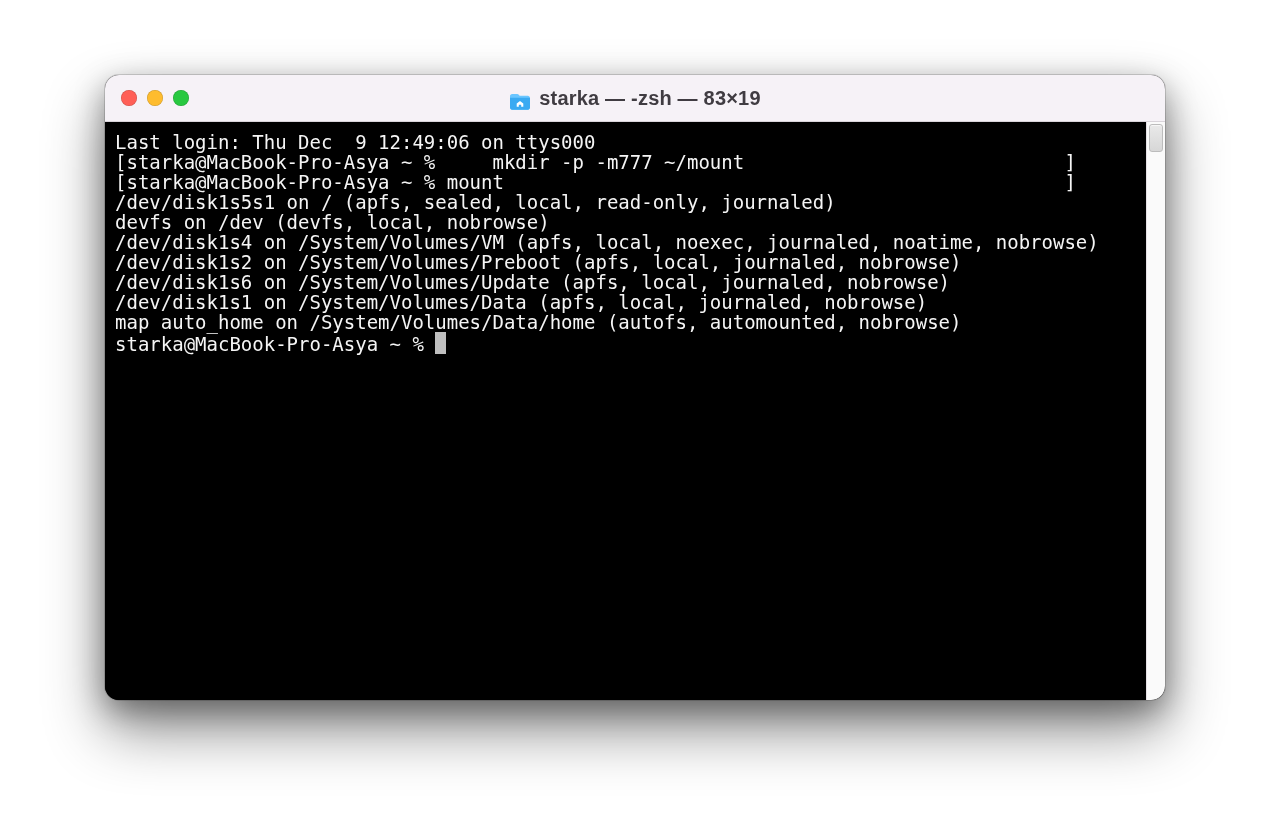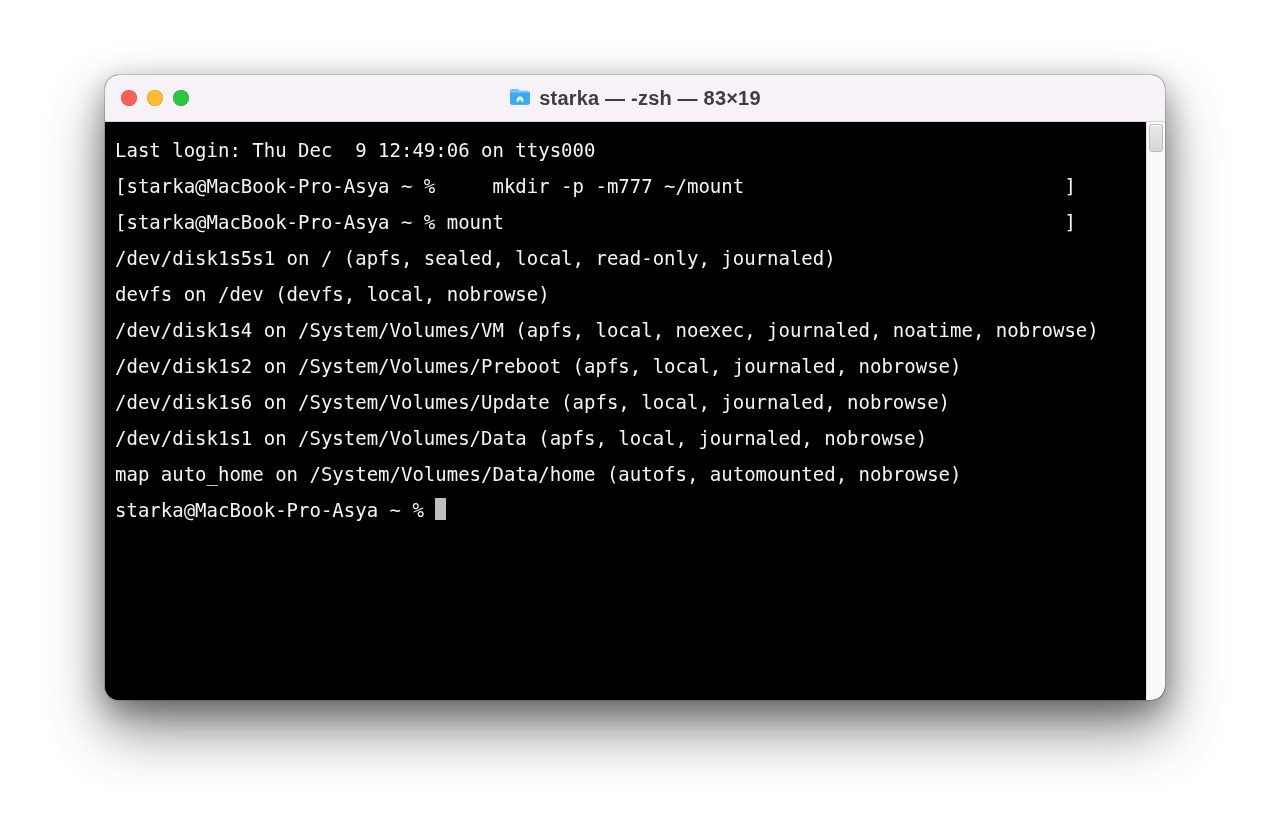--- a/index.html
+++ b/index.html
@@ -59,21 +59,21 @@
     border-radius: 50%;
     box-shadow: inset 0 0 0 0.5px rgba(0,0,0,0.2);
   }
   .tl-close   { background:#ff5f57; }
   .tl-min     { background:#febc2e; }
   .tl-zoom    { background:#28c840; }
 
   .title-center {
     margin: 0 auto;
     display: flex;
-    align-items: flex-start;
+    align-items: flex-end;
     gap: 8px;
     font-weight: 700;
     font-size: 20px;
     color: #403c42;
     letter-spacing: 0.2px;
   }
 
   .folder-icon {
     width: 22px;
     height: 18px;
@@ -87,21 +87,21 @@
     background: #000;
     min-height: 0;
   }
 
   .terminal {
     flex: 1 1 auto;
     padding: 10px 6px 10px 10px;
     color: #f5f5f5;
     font-family: "Menlo", "Consolas", "DejaVu Sans Mono", monospace;
     font-size: 19px;
-    line-height: 36px;
+    line-height: 20px;
     white-space: pre-wrap;
     word-break: break-all;
     overflow: hidden;
   }
 
   .cursor {
     display:inline-block;
     width: 11px;
     height: 22px;
     background: #bfbfbf;

